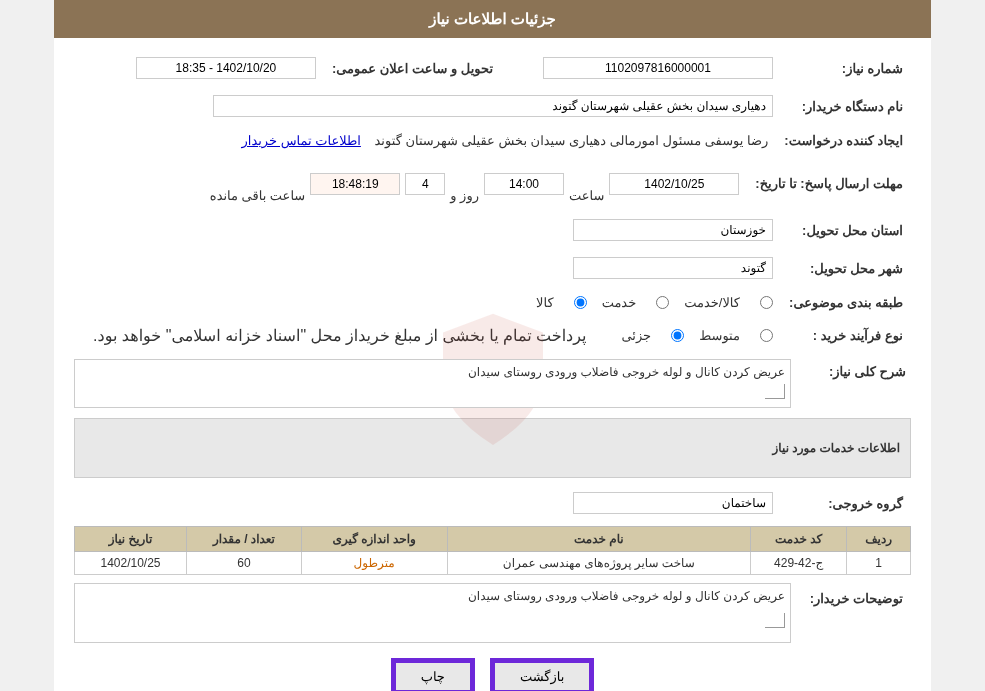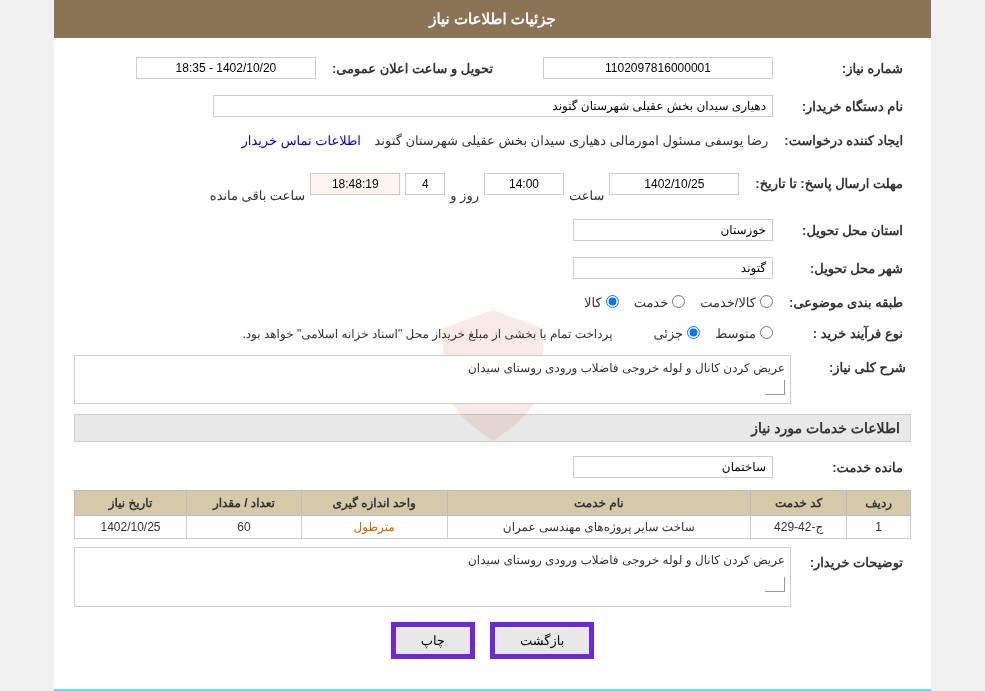--- a/index.html
+++ b/index.html
@@ -24,24 +24,24 @@
       font-size: 15px;
       font-weight: bold;
     }
     .content-area {
       padding: 15px 20px;
       background: #fff;
     }
     .section-title {
       background: #e8e8e8;
       border: 1px solid #ccc;
-      padding: 5px 10px;
+      padding: 22px 10px;
       font-weight: bold;
       margin-bottom: 10px;
-      font-size: 14px;
+      font-size: 12px;
     }
     .info-table {
       width: 100%;
       border-collapse: collapse;
       margin-bottom: 8px;
     }
     .info-table td {
       padding: 4px 8px;
       vertical-align: middle;
     }
@@ -64,47 +64,48 @@
       direction: rtl;
     }
     .input-wide {
       width: 300px;
     }
     .input-date {
       width: 130px;
     }
     .link-text {
       color: #0000cc;
+      text-decoration: underline;
       cursor: pointer;
     }
     .date-time-row {
       display: flex;
       align-items: center;
       gap: 5px;
       direction: rtl;
     }
     .date-time-row span {
       white-space: nowrap;
       margin-top: 24px;
     }
     .radio-group {
       display: flex;
       gap: 15px;
       align-items: center;
       direction: rtl;
     }
     .radio-item {
       display: flex;
-      align-items: flex-start;
-      gap: 4px;
+      align-items: center;
+      gap: 20px;
     }
     .purchase-note {
       color: #333;
-      font-size: 12px;
-      margin-right: 26px;
+      font-size: 16px;
+      margin-right: 20px;
     }
     .data-table {
       width: 100%;
       border-collapse: collapse;
       margin-top: 5px;
       font-size: 12px;
     }
     .data-table th {
       background: #d4c9a8;
       border: 1px solid #bbb;
@@ -320,21 +321,21 @@
       </div>
     </div>
 
     <div class="section-title">
       <span>اطلاعات خدمات مورد نیاز</span>
     </div>
 
     <table class="info-table">
       <tbody>
           <tr>
-        <td class="label-cell" style="width:130px;">مانده خدمت:</td>
+        <td class="label-cell" style="width:130px;">گروه خروجی:</td>
         <td class="value-cell">
           <input type="text" class="input-box" style="width: 200px; text-align: right;" value="ساختمان">
         </td>
       </tr>
     </tbody>
       </table>
 
     <table class="data-table">
       <thead>
         <tr>

